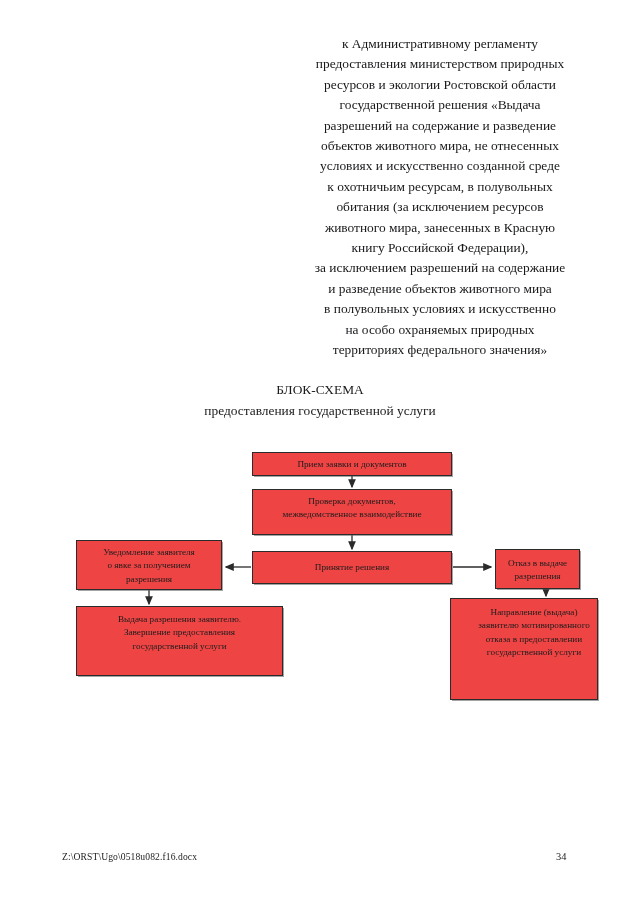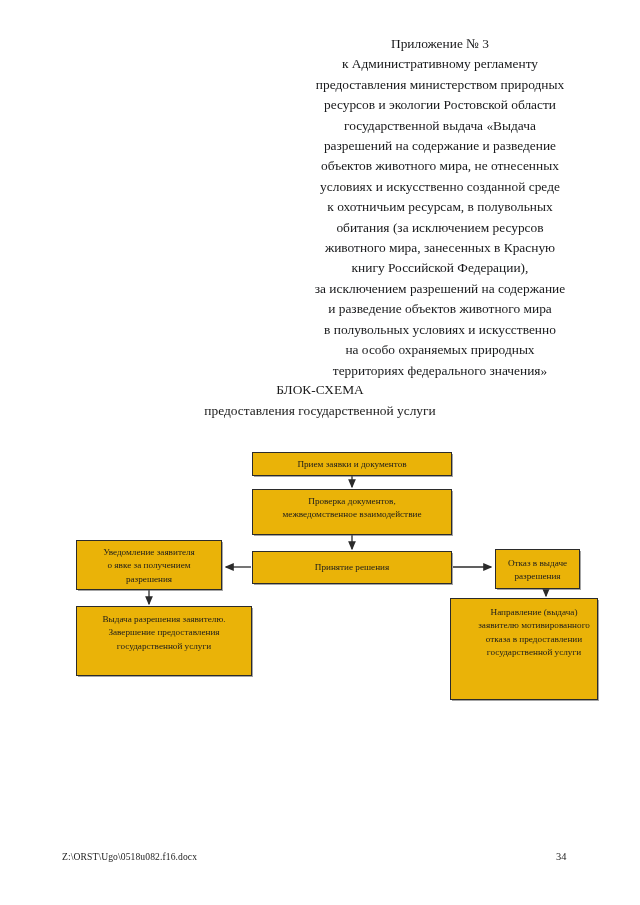--- a/index.html
+++ b/index.html
@@ -53,21 +53,21 @@
   .flow {
     position: absolute;
     left: 0;
     top: 0;
     width: 640px;
     height: 905px;
   }
   .node {
     position: absolute;
     border: 1px solid #2b2b2b;
-    background: #eab308;
+    background: #ef4444;
     box-sizing: border-box;
     display: flex;
     align-items: flex-start;
     justify-content: center;
     text-align: center;
     font-size: 9.2px;
     line-height: 13.4px;
     color: #1c1c1c;
     box-shadow: 1.5px 1.5px 0 -0.5px rgba(90,90,90,0.55);
   }
@@ -84,21 +84,21 @@
 
   #node-check       { left: 252px; top: 489px; width: 200px; height: 46px; }
   #node-check .ntext       { padding-top: 5px; }
 
   #node-decision    { left: 252px; top: 551px; width: 200px; height: 33px; }
   #node-decision .ntext    { padding-top: 9px; }
 
   #node-notify      { left: 76px;  top: 540px; width: 146px; height: 50px; }
   #node-notify .ntext      { padding-top: 5px; }
 
-  #node-issue       { left: 76px;  top: 606px; width: 176px; height: 70px; }
+  #node-issue       { left: 76px;  top: 606px; width: 207px; height: 70px; }
   #node-issue .ntext       { padding-top: 6px; }
 
   #node-refusal     { left: 495px; top: 549px; width: 85px; height: 40px; }
   #node-refusal .ntext     { padding-top: 7px; }
 
   #node-send-refusal{ left: 450px; top: 598px; width: 148px; height: 102px; padding-left: 20px; }
   #node-send-refusal .ntext{ padding-top: 7px; }
 
   
   .connectors {
@@ -126,25 +126,24 @@
     font-size: 10.4px;
     color: #1c1c1c;
   }
 </style>
 </head>
 <body>
 
 <div class="page">
 
   <div class="appendix-header">
-    <span class="hline">Приложение № 3</span>
     <span class="hline">к Административному регламенту</span>
     <span class="hline">предоставления министерством природных</span>
     <span class="hline">ресурсов и экологии Ростовской области</span>
-    <span class="hline">государственной выдача «Выдача</span>
+    <span class="hline">государственной решения «Выдача</span>
     <span class="hline">разрешений на содержание и разведение</span>
     <span class="hline">объектов животного мира, не отнесенных</span>
     <span class="hline">условиях и искусственно созданной среде</span>
     <span class="hline">к охотничьим ресурсам, в полувольных</span>
     <span class="hline">обитания (за исключением ресурсов</span>
     <span class="hline">животного мира, занесенных в Красную</span>
     <span class="hline">книгу Российской Федерации),</span>
     <span class="hline">за исключением разрешений на содержание</span>
     <span class="hline">и разведение объектов животного мира</span>
     <span class="hline">в полувольных условиях и искусственно</span>

